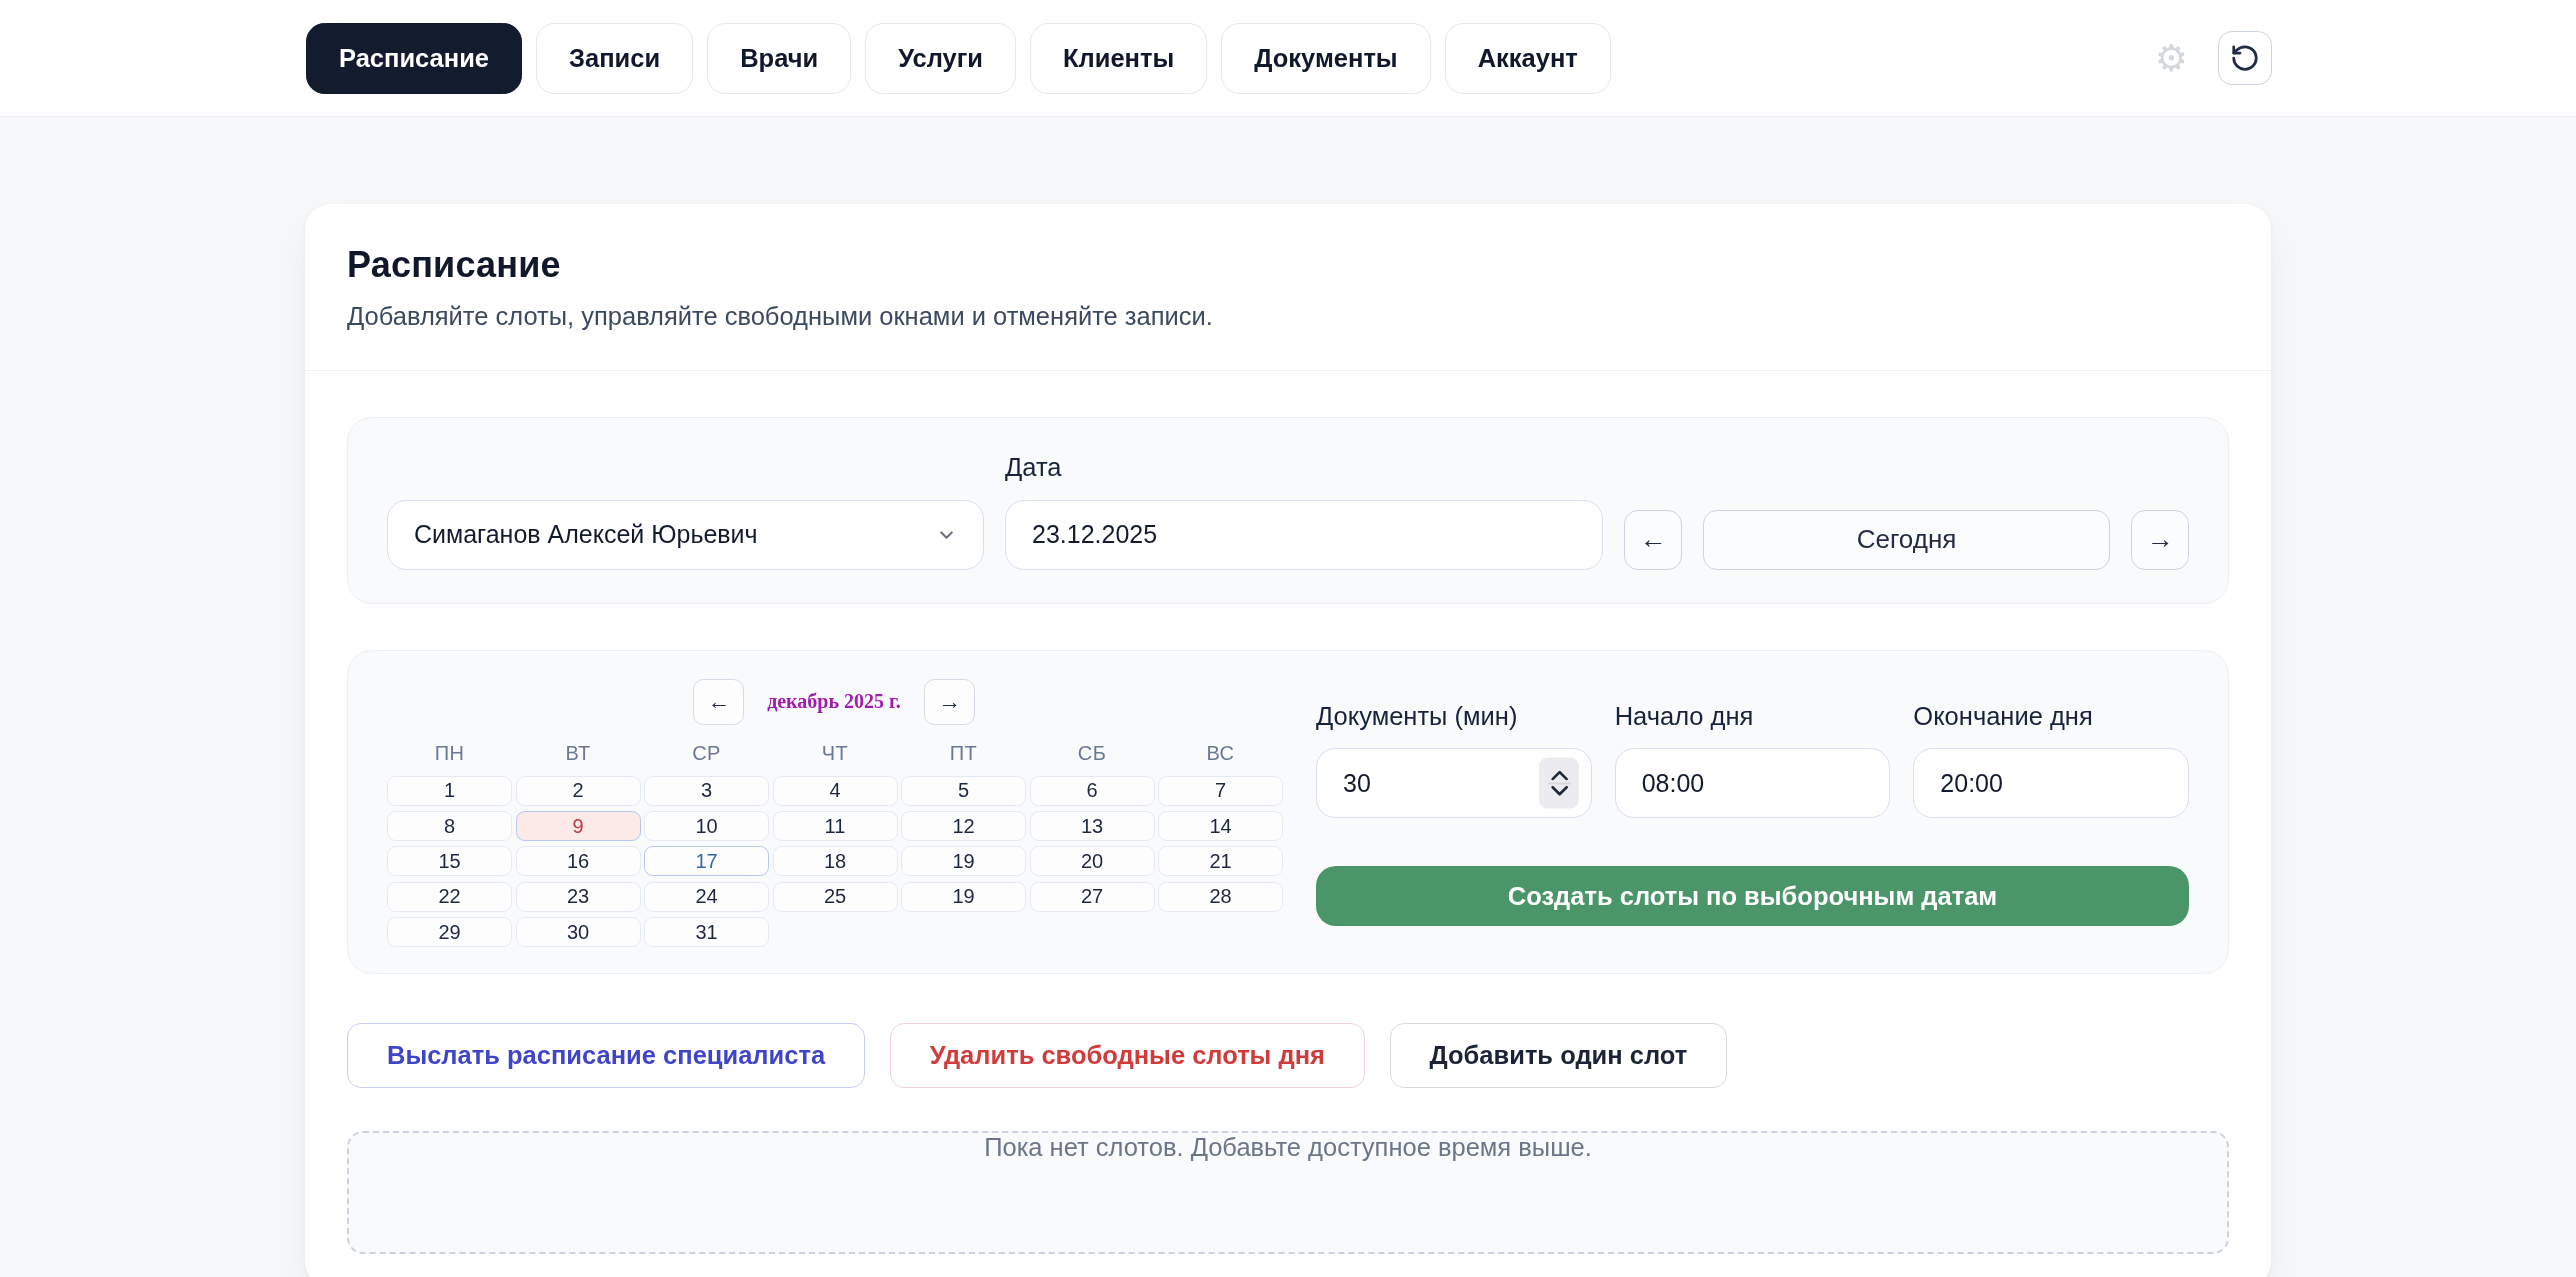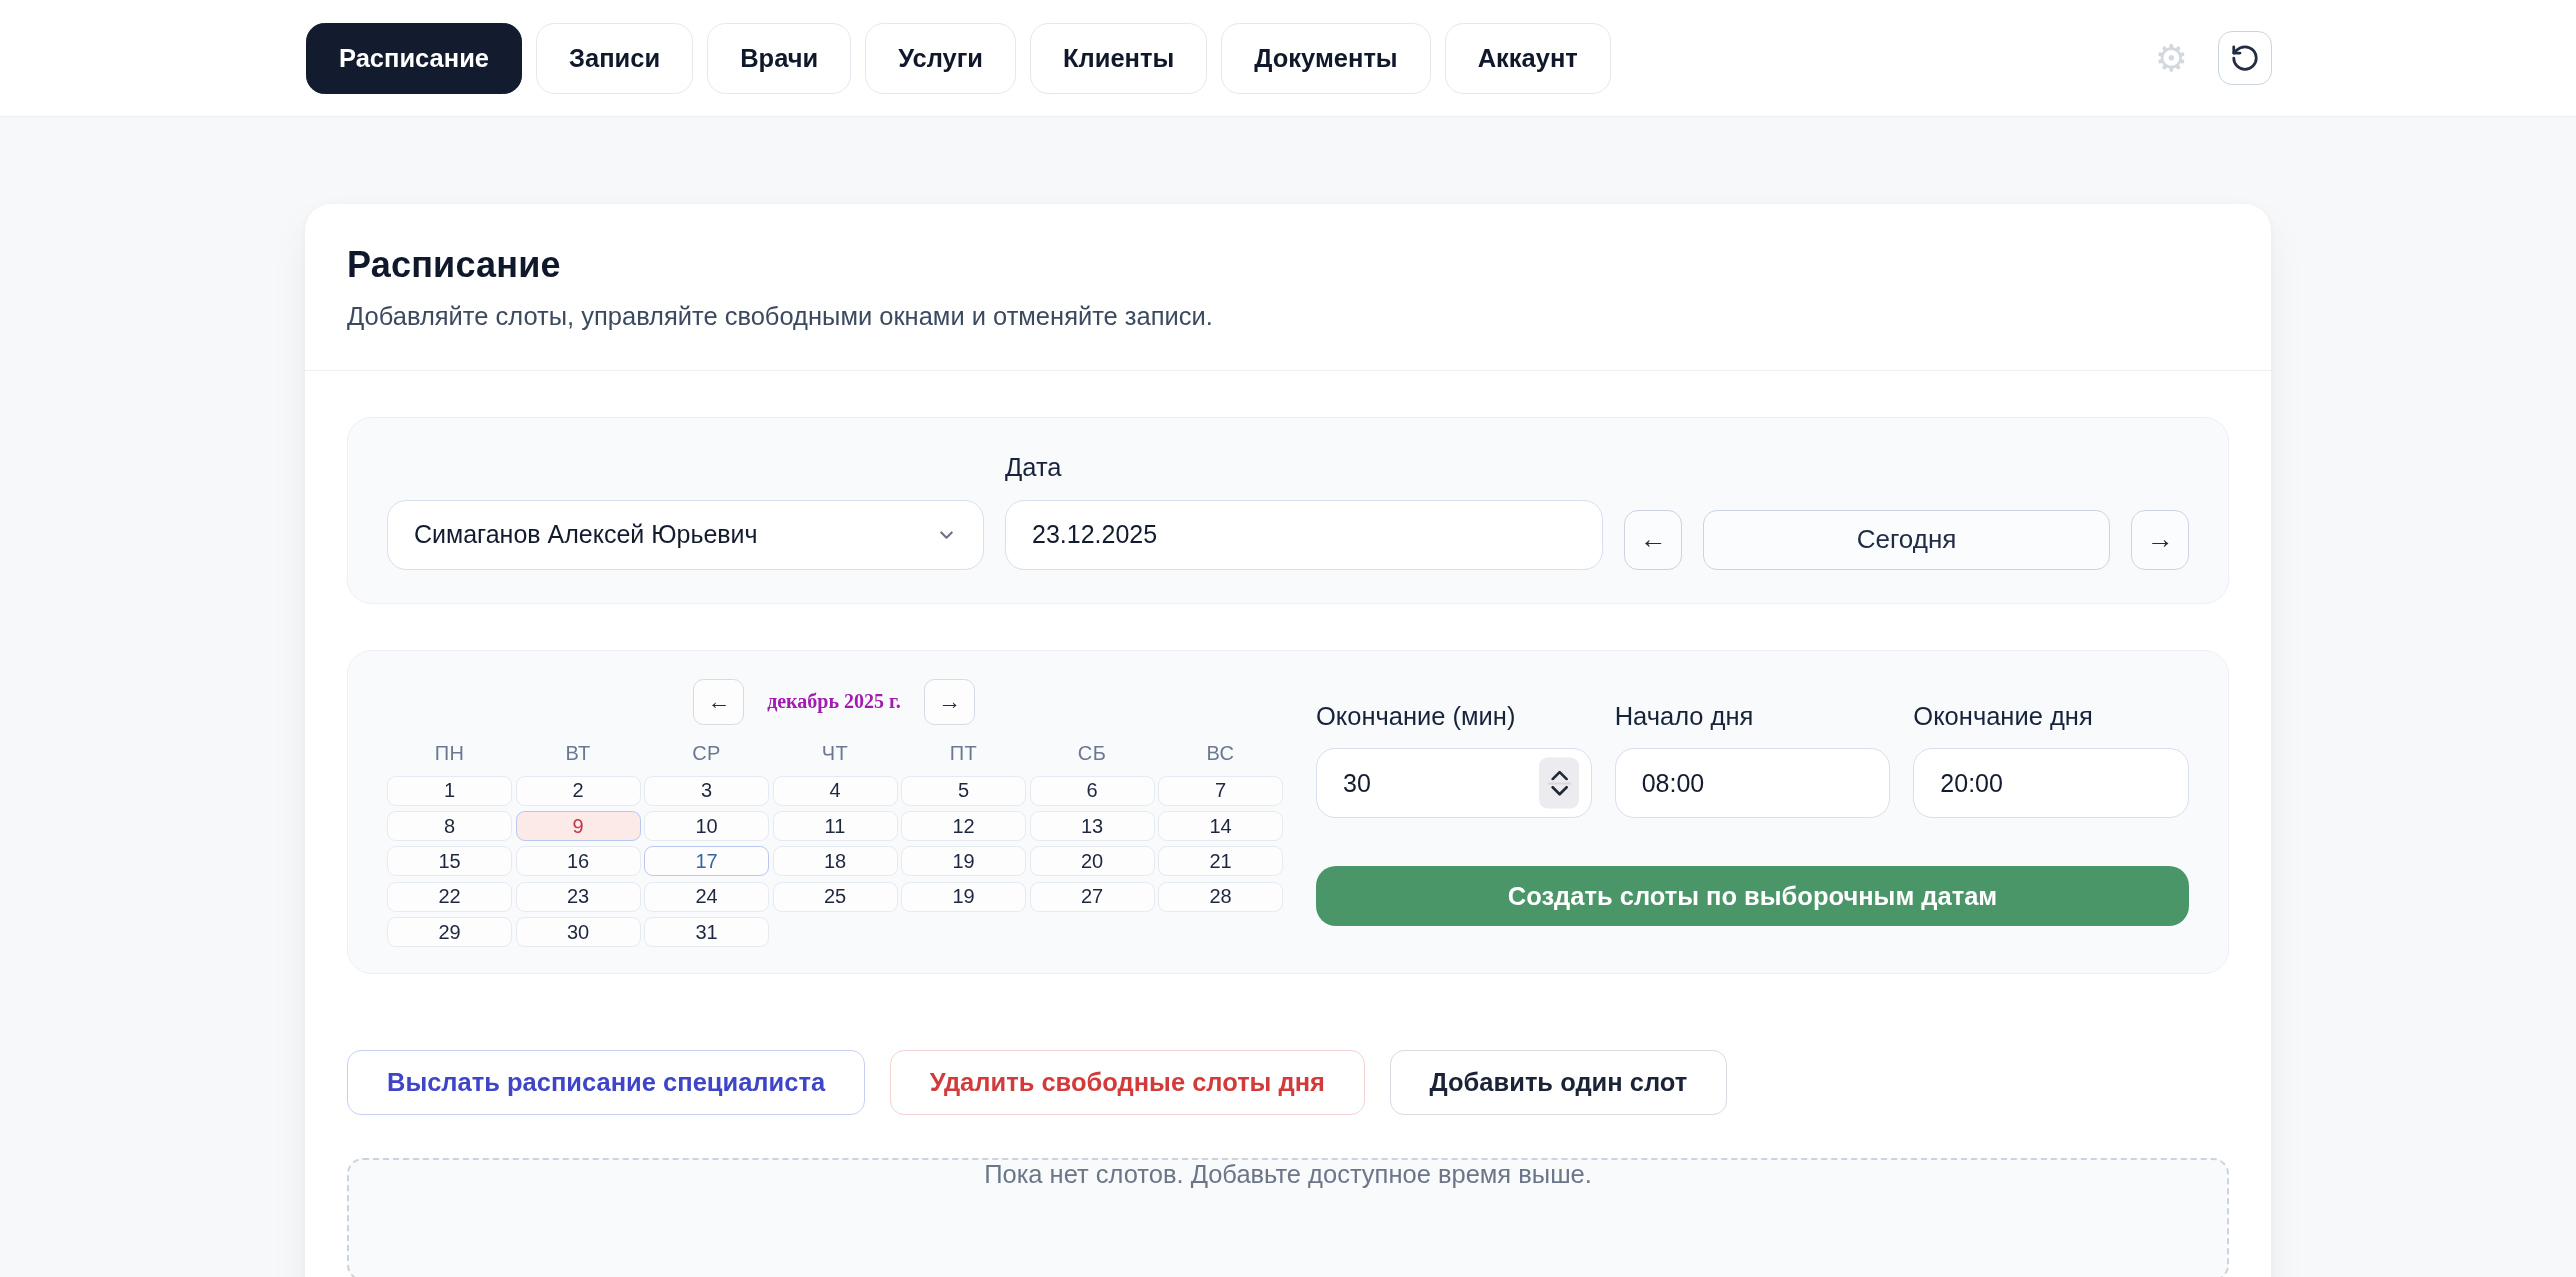--- a/index.html
+++ b/index.html
@@ -105,21 +105,21 @@
     display:flex; flex-direction:column; align-items:center; justify-content:center; gap:1.8px;
     cursor:pointer;
   }
   .spinner .divider { width:23px; height:1.8px; background:#d6d8dc; }
   .create-btn {
     margin-top:48px; width:100%; height:60px; border:none; border-radius:20px;
     background:#4a9668; color:#ffffff; font-size:25.5px; font-weight:700; cursor:pointer;
   }
 
   
-  .actions { margin-top:76px; display:flex; gap:24.6px; }
+  .actions { margin-top:49px; display:flex; gap:24.6px; }
   .action-btn {
     height:65px; padding:0 39px; border-radius:14px; background:#ffffff;
     font-size:25.5px; font-weight:700; cursor:pointer; white-space:nowrap;
   }
   .action-send   { color:#3e45c8; border:1.8px solid #c9cff2; }
   .action-delete { color:#d23b3b; border:1.8px solid #f3d3d3; }
   .action-add    { color:#1b2437; border:1.8px solid #d7dbe2; }
 
   
   .empty {
@@ -244,21 +244,21 @@
               <button class="day-cell">28</button>
               <button class="day-cell">29</button>
               <button class="day-cell">30</button>
               <button class="day-cell">31</button>
             </div>
         </div>
 
         <div class="controls">
           <div class="controls-row">
             <div class="ctrl-field">
-              <span class="field-label">Окончание (мин)</span>
+              <span class="field-label">Документы (мин)</span>
               <div class="ctrl-input">
                 <div class="control" style="width:100%;">
                   <span>30</span>
                 </div>
                 <div class="spinner">
                   <span style="display:flex;">
                     <svg width="19.3" height="11.4" viewBox="0 0 22 13" fill="none" stroke="#1f2937" stroke-width="3" stroke-linecap="round" stroke-linejoin="round">
                         <polyline points="3,11 11,3 19,11"></polyline>
                       </svg>
                   </span>

